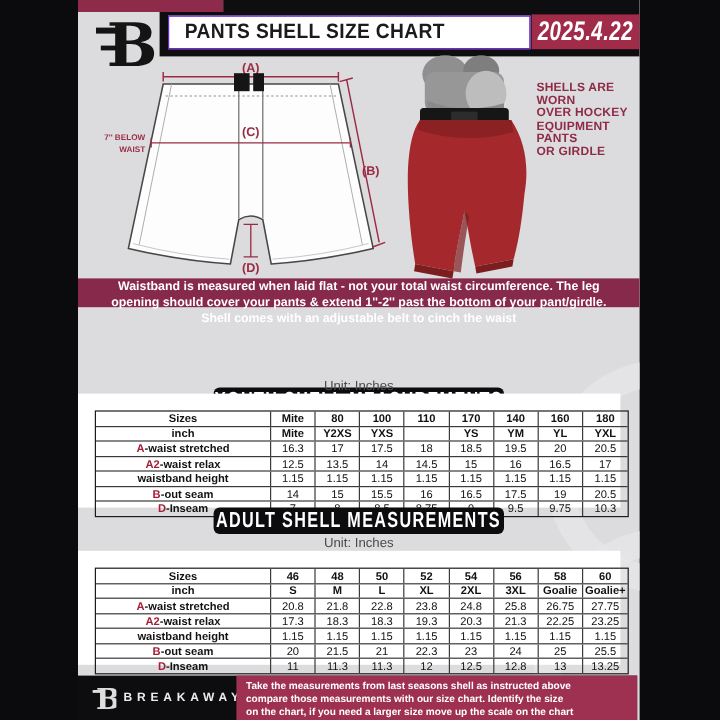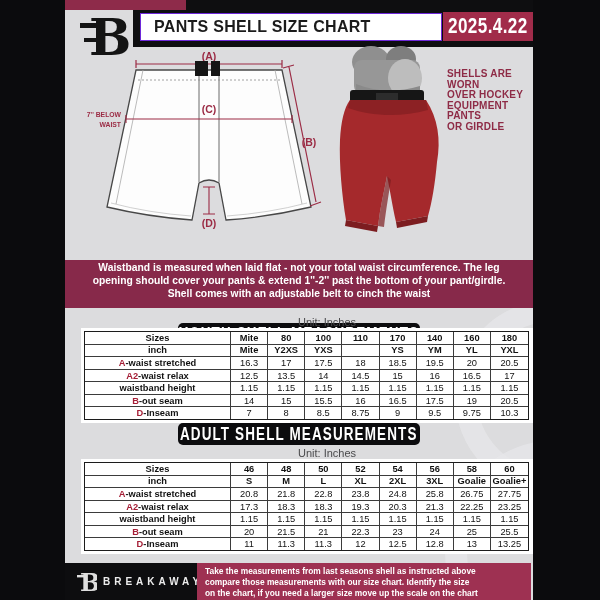--- a/index.html
+++ b/index.html
@@ -12,38 +12,38 @@
   .wm{position:absolute;border-radius:50%;border:22px solid #e7e7e9;opacity:.75;z-index:0;}
   
   .strip-maroon{left:0;top:0;width:121px;height:10px;background:#8e2b4a;z-index:2;}
   .strip-black{left:121px;top:0;width:347px;height:10px;background:#0e0e10;z-index:2;}
   .header-black{left:68px;top:10px;width:400px;height:37px;background:#0e0e10;z-index:2;}
   .title-box{left:75px;top:13px;width:302px;height:28px;background:#ffffff;border:1px solid #6d28d9;
              box-sizing:border-box;display:flex;align-items:center;z-index:3;}
   .title-box span{display:inline-block;margin-left:13px;font-size:16px;font-weight:bold;color:#1b1b1b;
              letter-spacing:.3px;transform:scaleY(1.08);transform-origin:left center;white-space:nowrap;}
   .date-box{left:378px;top:12px;width:90px;height:29px;background:#a12c4a;display:flex;align-items:center;
-             justify-content:center;z-index:3;}
+             justify-content:center;z-index:3;font-style:italic;}
   .date-box span{display:inline-block;color:#fff;font-weight:bold;font-size:18px;letter-spacing:.4px;
              transform:scale(.95,1.25);white-space:nowrap;}
   .logo-zone{left:13px;top:11px;width:54px;height:52px;z-index:3;}
   
   .photo-note{left:382px;top:69px;width:90px;z-index:2;color:#8e2b46;font-size:10px;font-weight:bold;
              line-height:10.5px;letter-spacing:.2px;}
   
-  .notice{left:0;top:260px;width:468px;height:48px;background:#87294a;z-index:2;color:#fff;
+  .notice{left:0;top:232px;width:468px;height:24px;background:#87294a;z-index:2;color:#fff;
           text-align:center;font-weight:bold;font-size:10.3px;line-height:13.1px;padding-top:1px;box-sizing:border-box;}
   
   .section-banner{left:113px;width:242px;height:22px;background:#0c0c0e;border-radius:5px;display:flex;
           align-items:center;justify-content:center;z-index:2;}
   .section-banner span{display:inline-block;color:#fff;font-weight:bold;font-size:14.5px;letter-spacing:1.2px;
           transform:scale(.93,1.25);white-space:nowrap;}
-  .unit{left:0;width:468px;text-align:center;color:#4a4a4c;font-size:11px;z-index:2;padding-left:28px;}
-  
-  .table-wrap{left:16px;width:452px;height:95px;background:#fff;z-index:2;box-sizing:border-box;padding:3px;}
+  .unit{left:0;width:468px;text-align:center;color:#4a4a4c;font-size:11px;z-index:2;}
+  
+  .table-wrap{left:0;width:452px;height:95px;background:#fff;z-index:2;box-sizing:border-box;padding:14px;}
   .meas-table{width:445px;height:89px;border:1.5px solid #1c1c1c;box-sizing:border-box;display:flex;flex-direction:column;}
   .trow{display:grid;grid-template-columns:146px repeat(8,1fr);flex:1;border-bottom:1px solid #3b3b3b;min-height:0;}
   .trow:last-child{border-bottom:none;}
   .tcell{border-right:1px solid #3b3b3b;display:flex;align-items:center;justify-content:center;
          font-size:9.3px;color:#121212;overflow:hidden;white-space:nowrap;}
   .tcell:last-child{border-right:none;}
   .tlabel{font-weight:bold;}
   .thead .tcell{font-weight:bold;}
   .pfx{color:#a51e36;}
   

